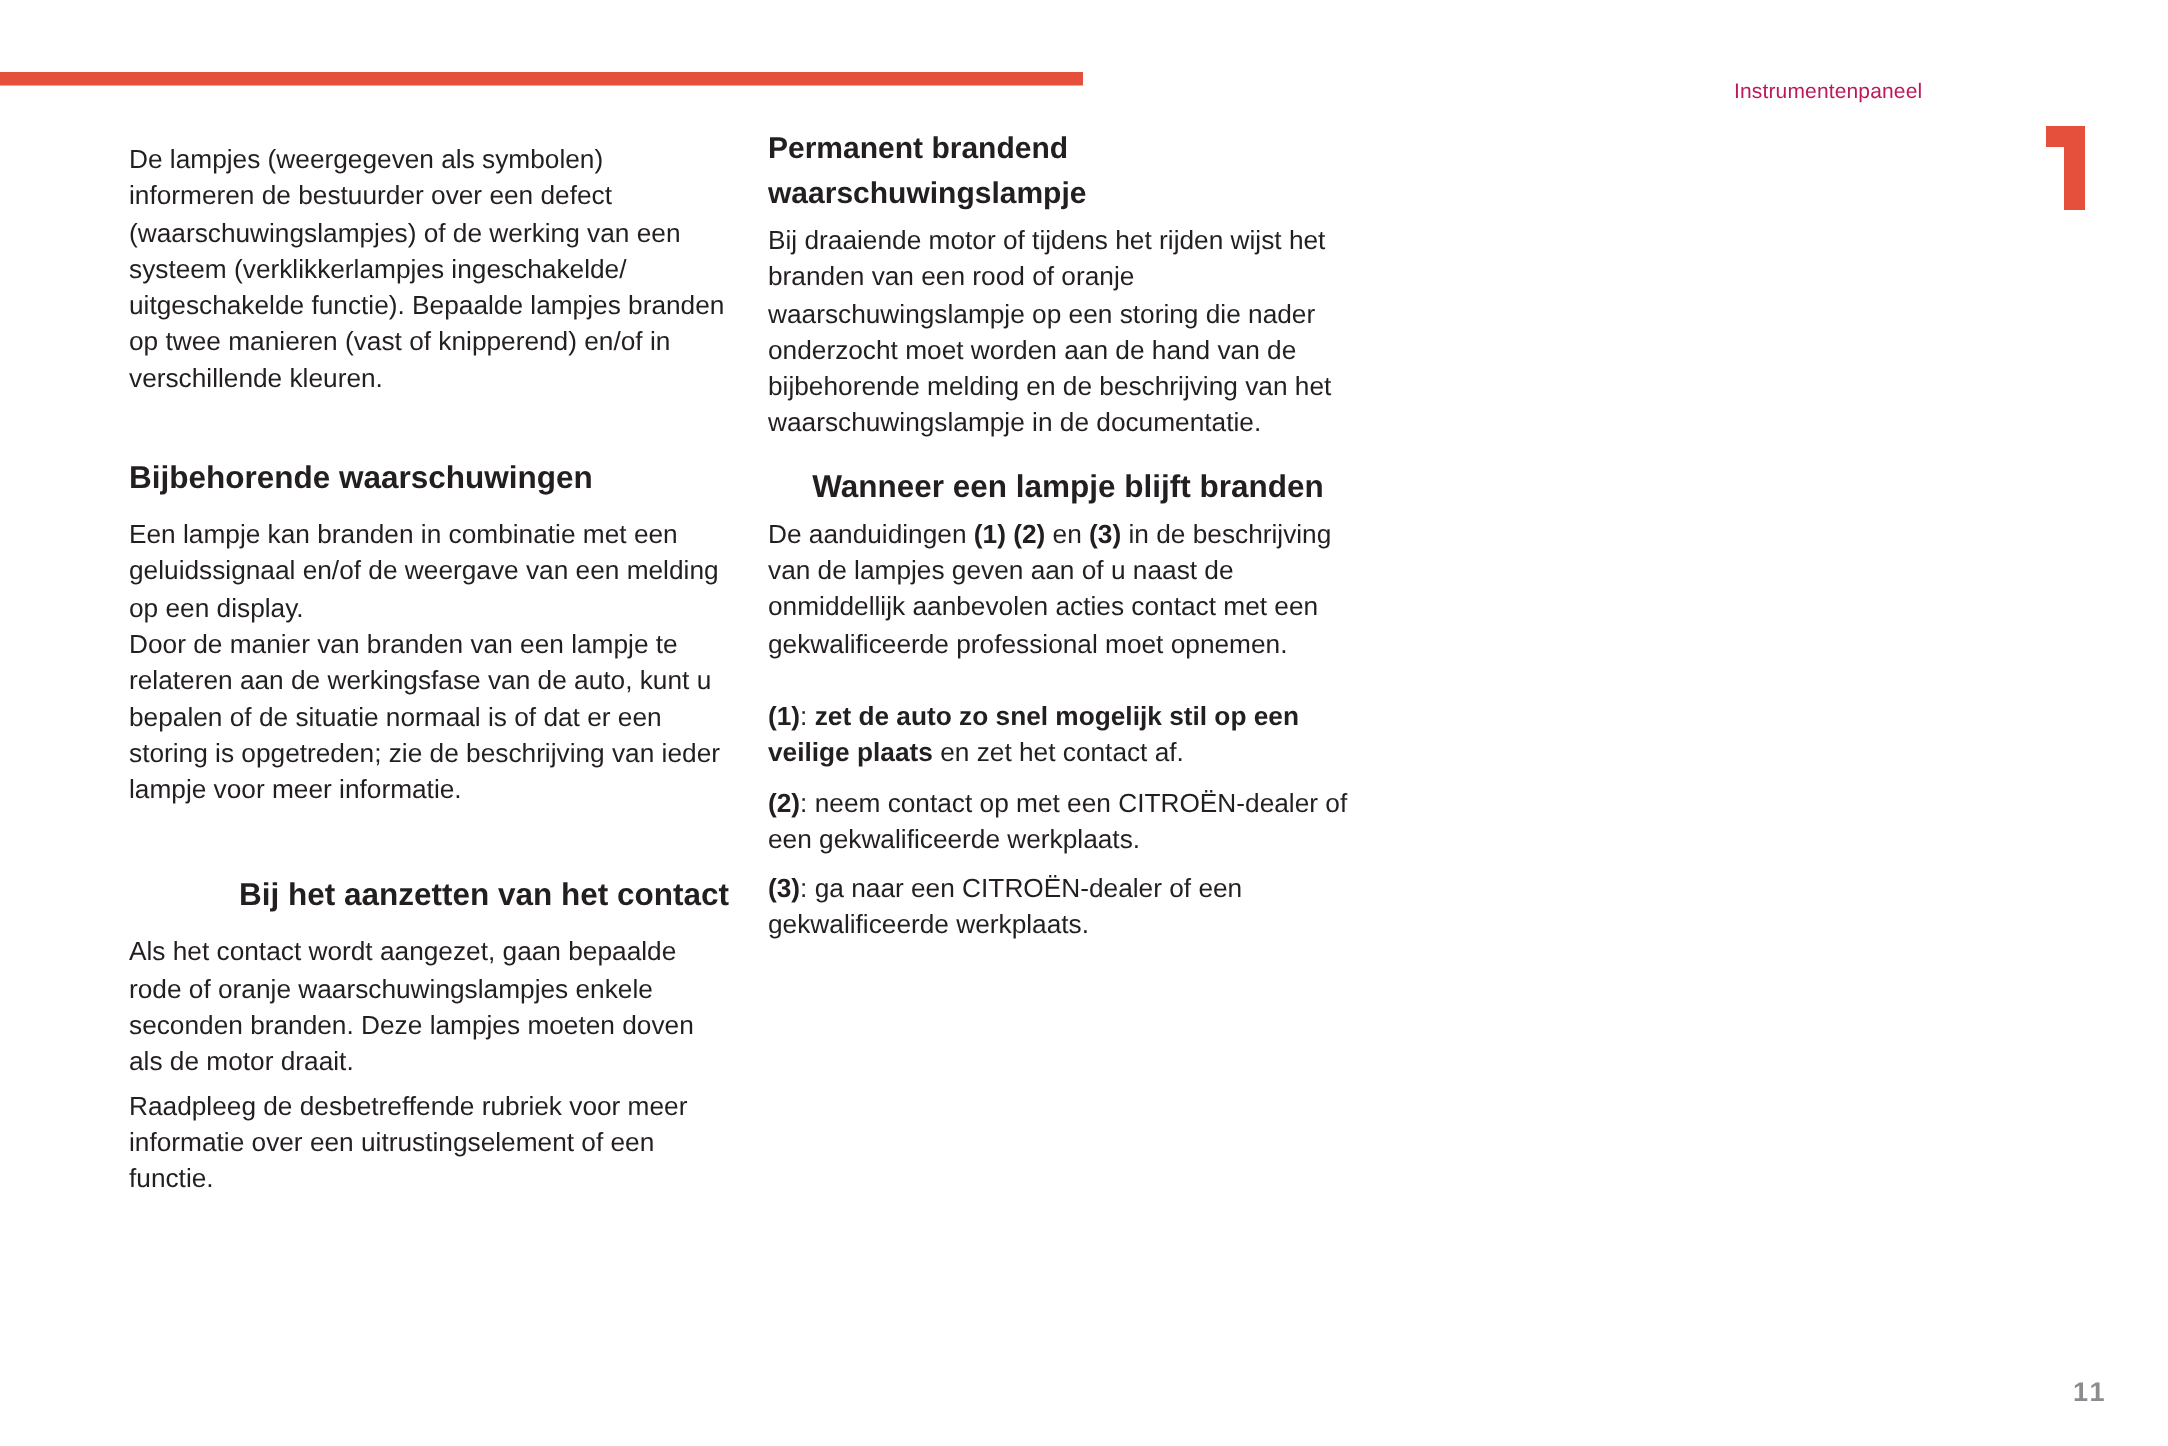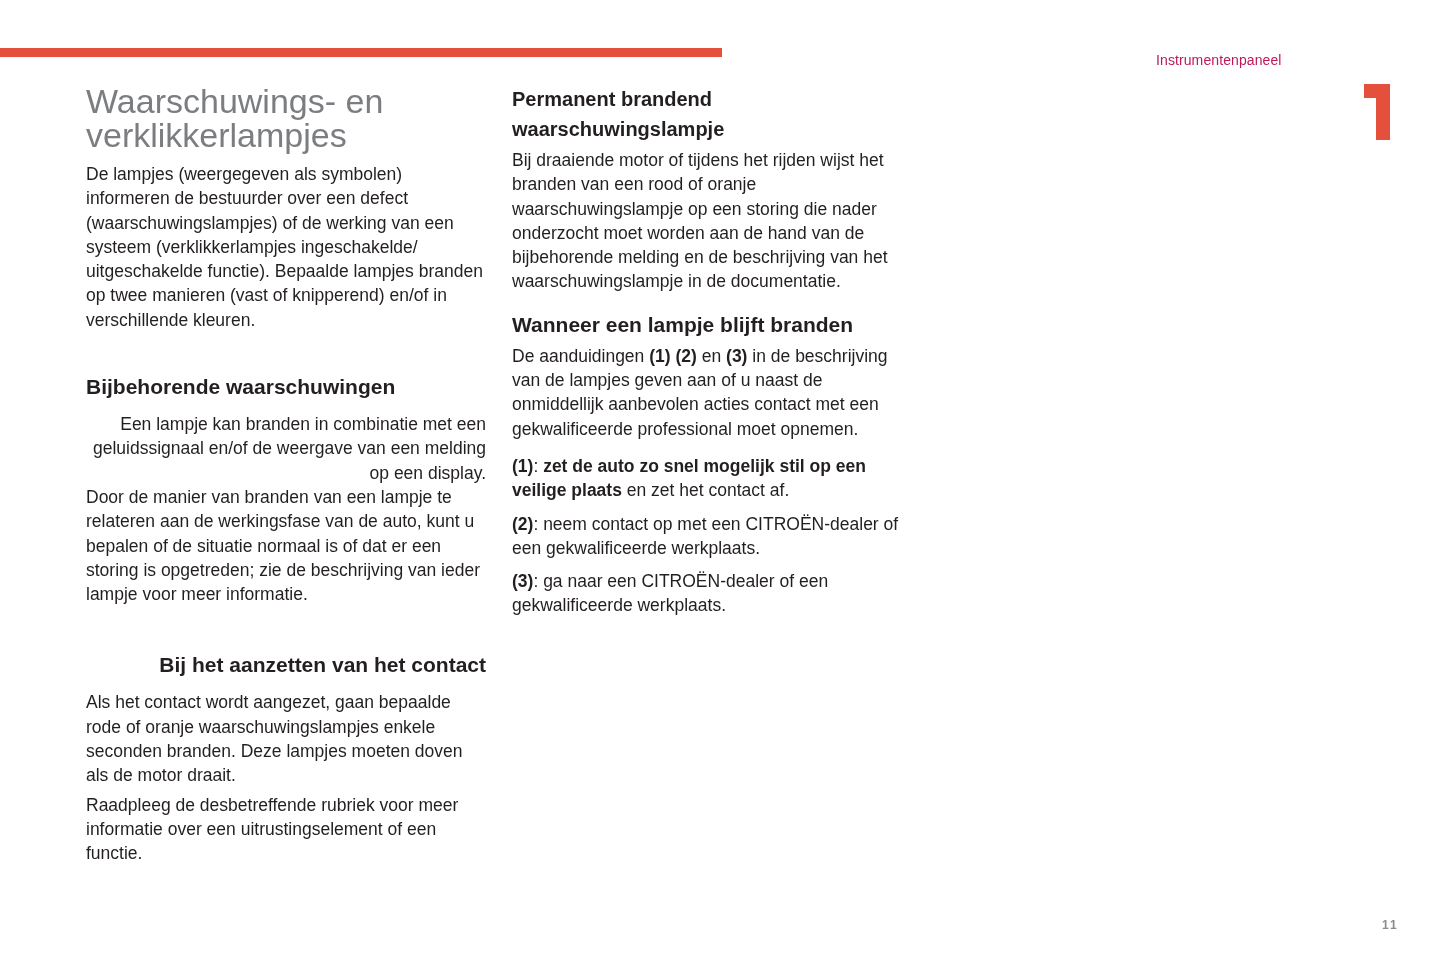--- a/index.html
+++ b/index.html
@@ -17,21 +17,21 @@
     position: absolute; left: 1156px; top: 40px;
     font-size: 14px; color: #be185d; letter-spacing: 0.1px; margin-top: 12px;
   }
   .chapter-num {
     position: absolute; left: 1364px; top: 84px; width: 32px; height: 56px;
   }
   .chapter-num .stem { position:absolute; left: 12px; top: 0; width: 14px; height: 56px; background:#e4503b; }
   .chapter-num .flag { position:absolute; left: 0; top: 0; width: 14px; height: 14px; background:#e4503b; }
   .page-num {
     position: absolute; left: 1382px; top: 918px;
-    font-size: 12px; font-weight: bold; color: #8a8c8f; letter-spacing: 2px;
+    font-size: 18px; font-weight: bold; color: #8a8c8f; letter-spacing: 2px;
   }
   .col { position: absolute; }
   .col-left { left: 86px; top: 84px; width: 400px; }
   .col-right { left: 512px; top: 84px; width: 400px; }
   h1.main-title {
     margin: 0; font-weight: normal; font-size: 34px; line-height: 34px;
     color: #7b7d80;
   }
   h1.right-title {
     margin: 0; font-weight: bold; font-size: 20px; line-height: 30px;
@@ -49,43 +49,39 @@
 <body>
 
 <div class="top-bar"></div>
 <div class="running-head">Instrumentenpaneel</div>
 <div class="chapter-num">
   <div class="flag"></div>
   <div class="stem"></div>
 </div>
 
 <div class="col col-left">
-  <h1 class="main-title">
-    <span>Waarschuwings- en</span><br>
-    <span>verklikkerlampjes</span>
-  </h1>
   <p style="margin-top:10px;">De lampjes (weergegeven als symbolen) informeren de bestuurder over een defect (waarschuwingslampjes) of de werking van een systeem (verklikkerlampjes ingeschakelde/ uitgeschakelde functie). Bepaalde lampjes branden op twee manieren (vast of knipperend) en/of in verschillende kleuren.</p>
 
   <h2 style="margin-top:42px;">Bijbehorende waarschuwingen</h2>
-  <p style="margin-top:12px;text-align:right;">Een lampje kan branden in combinatie met een geluidssignaal en/of de weergave van een melding op een display.</p>
+  <p style="margin-top:12px;">Een lampje kan branden in combinatie met een geluidssignaal en/of de weergave van een melding op een display.</p>
   <p>Door de manier van branden van een lampje te relateren aan de werkingsfase van de auto, kunt u bepalen of de situatie normaal is of dat er een storing is opgetreden; zie de beschrijving van ieder lampje voor meer informatie.</p>
 
   <h2 style="margin-top:46px;text-align:right;">Bij het aanzetten van het contact</h2>
   <p style="margin-top:12px;">Als het contact wordt aangezet, gaan bepaalde rode of oranje waarschuwingslampjes enkele seconden branden. Deze lampjes moeten doven als de motor draait.</p>
   <p style="margin-top:5px;">Raadpleeg de desbetreffende rubriek voor meer informatie over een uitrustingselement of een functie.</p>
 </div>
 
 <div class="col col-right">
   <h1 class="right-title">
     <span>Permanent brandend</span><br>
     <span>waarschuwingslampje</span>
   </h1>
   <p style="margin-top:4px;">Bij draaiende motor of tijdens het rijden wijst het branden van een rood of oranje waarschuwingslampje op een storing die nader onderzocht moet worden aan de hand van de bijbehorende melding en de beschrijving van het waarschuwingslampje in de documentatie.</p>
 
-  <h2 style="margin-top:18px;">Wanneer een lampje blijft branden</h2>
+  <h2 style="margin-top:18px;text-align:center;">Wanneer een lampje blijft branden</h2>
   <p style="margin-top:6px;"><span>De aanduidingen </span><b>(1)</b> <b>(2)</b><span> en </span><b>(3)</b><span> in de beschrijving van de lampjes geven aan of u naast de onmiddellijk aanbevolen acties contact met een gekwalificeerde professional moet opnemen.</span></p>
 
-  <p style="margin-top:13px;"><b>(1)</b>: <b>zet de auto zo snel mogelijk stil op een veilige plaats</b><span> en zet het contact af.</span></p>
+  <p style="margin-top:24px;"><b>(1)</b>: <b>zet de auto zo snel mogelijk stil op een veilige plaats</b><span> en zet het contact af.</span></p>
   <p style="margin-top:9px;"><b>(2)</b>: <span>neem contact op met een CITROËN-dealer of een gekwalificeerde werkplaats.</span></p>
   <p style="margin-top:9px;"><b>(3)</b>: <span>ga naar een CITROËN-dealer of een gekwalificeerde werkplaats.</span></p>
 </div>
 
 <div class="page-num">11</div>
 
 </body></html>

